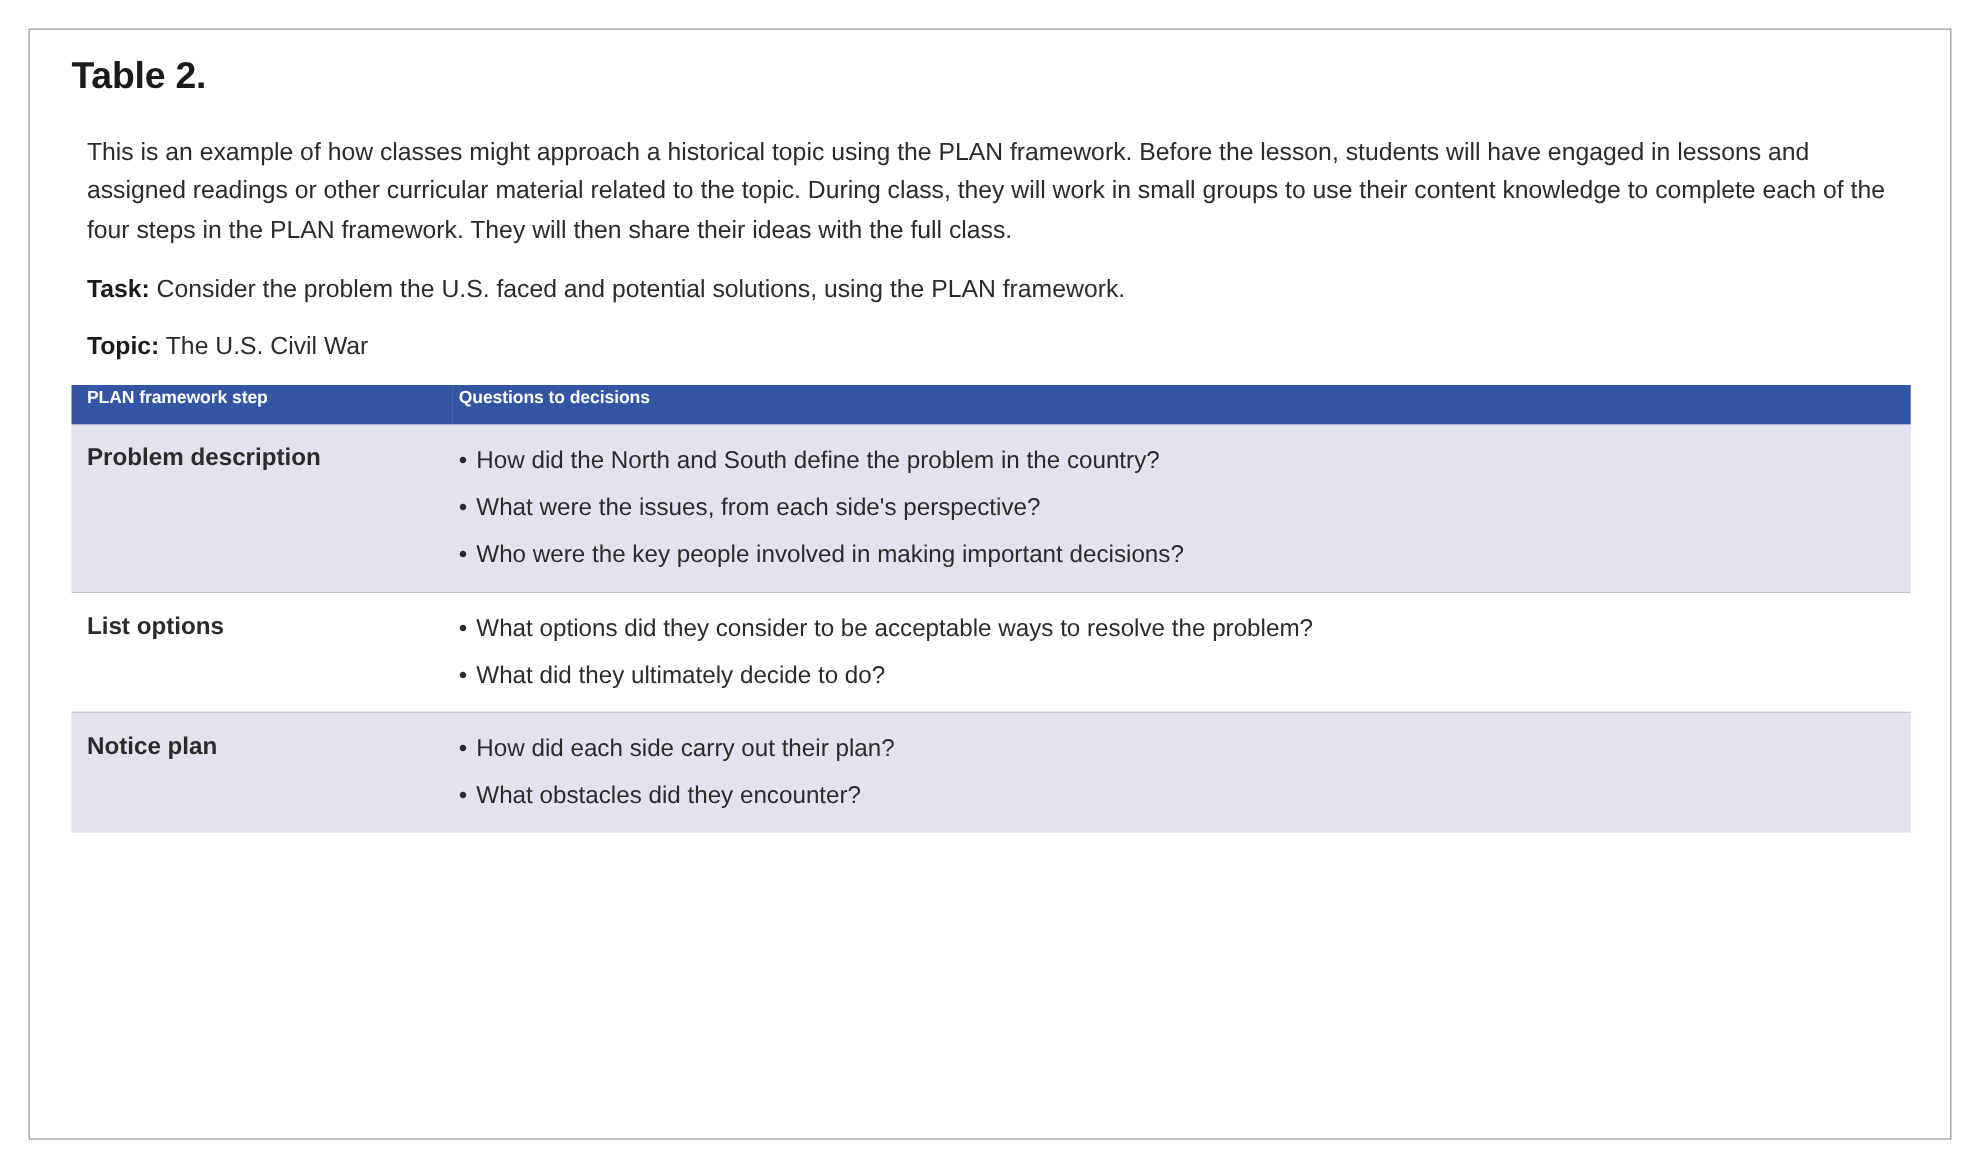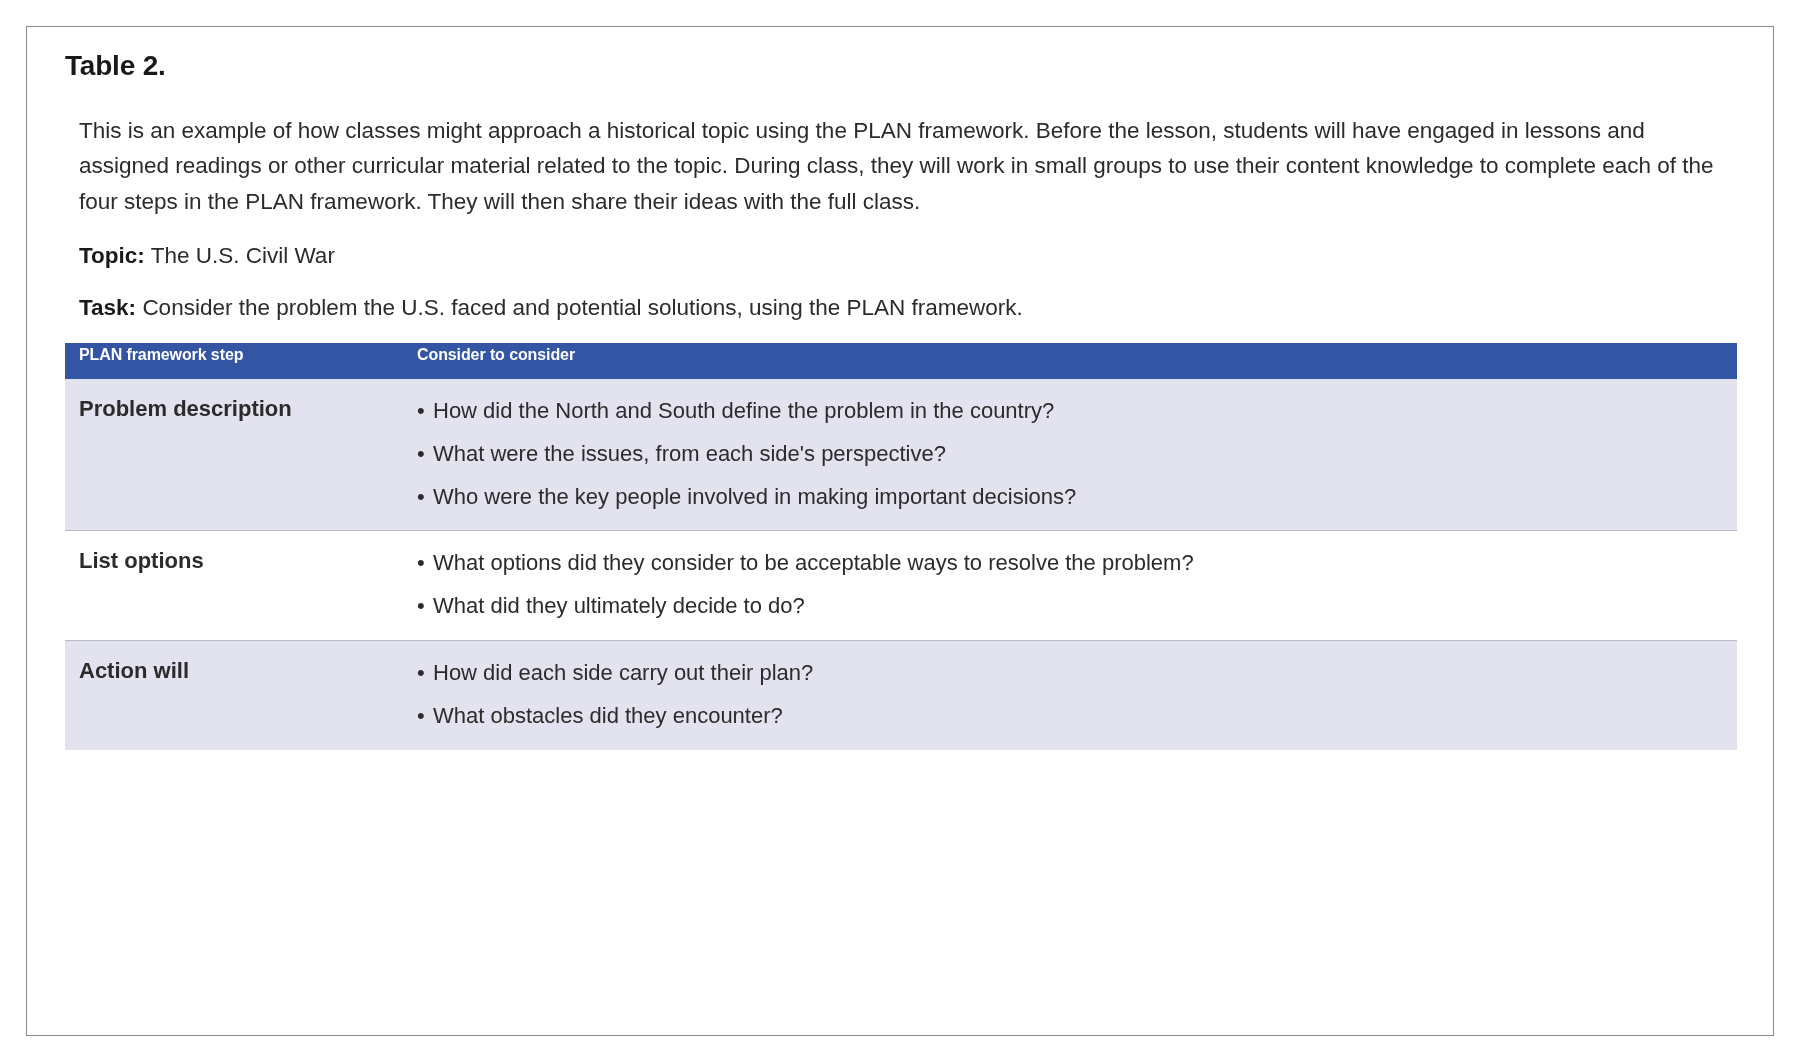--- a/index.html
+++ b/index.html
@@ -30,21 +30,21 @@
   }
 
   .inner {
     position: absolute;
     left: 38px;
     top: 22px;
     width: 1672px;
   }
 
   .table-number {
-    font-size: 28px;
+    font-size: 34px;
     font-weight: bold;
     color: #1a1a1a;
     letter-spacing: -0.2px;
     margin: 0 0 14px 0;
     line-height: 1.2;
   }
 
   
   .title-bar {
     background: #3455a4;
@@ -154,39 +154,39 @@
 <div class="page-frame">
   <div class="inner">
 
     <div class="table-number">Table 2.</div>
 
 
     <div class="intro-block">
       <p class="intro-para">This is an example of how classes might approach a historical topic using the PLAN framework. Before the lesson, students will have engaged in lessons and assigned readings or other curricular material related to the topic. During class, they will work in small groups to use their content knowledge to complete each of the four steps in the PLAN framework. They will then share their ideas with the full class.</p>
 
       <p class="kv-line">
+        <span class="kv-label">Task:</span>
+        <span>Consider the problem the U.S. faced and potential solutions, using the PLAN framework.</span>
+      </p>
+
+      <p class="kv-line">
         <span class="kv-label">Topic:</span>
         <span>The U.S. Civil War</span>
-      </p>
-
-      <p class="kv-line">
-        <span class="kv-label">Task:</span>
-        <span>Consider the problem the U.S. faced and potential solutions, using the PLAN framework.</span>
       </p>
     </div>
 
     <table class="plan-table">
       <colgroup>
         <col class="c1">
         <col class="c2">
       </colgroup>
       <thead>
         <tr>
           <th class="col-step">PLAN framework step</th>
-          <th class="col-q">Consider to consider</th>
+          <th class="col-q">Questions to decisions</th>
         </tr>
       </thead>
       <tbody id="table-body">
           <tr class="shaded">
             <td class="step-cell">Problem description</td>
             <td class="q-cell">
               <ul class="q-list">
                 <li><span class="bullet">•</span><span>How did the North and South define the problem in the country?</span></li>
                 <li><span class="bullet">•</span><span>What were the issues, from each side's perspective?</span></li>
                 <li><span class="bullet">•</span><span>Who were the key people involved in making important decisions?</span></li>
@@ -196,21 +196,21 @@
           <tr>
             <td class="step-cell">List options</td>
             <td class="q-cell">
               <ul class="q-list">
                 <li><span class="bullet">•</span><span>What options did they consider to be acceptable ways to resolve the problem?</span></li>
                 <li><span class="bullet">•</span><span>What did they ultimately decide to do?</span></li>
               </ul>
             </td>
           </tr>
           <tr class="shaded">
-            <td class="step-cell">Action will</td>
+            <td class="step-cell">Notice plan</td>
             <td class="q-cell">
               <ul class="q-list">
                 <li><span class="bullet">•</span><span>How did each side carry out their plan?</span></li>
                 <li><span class="bullet">•</span><span>What obstacles did they encounter?</span></li>
               </ul>
             </td>
           </tr>
         </tbody>
     </table>
 

